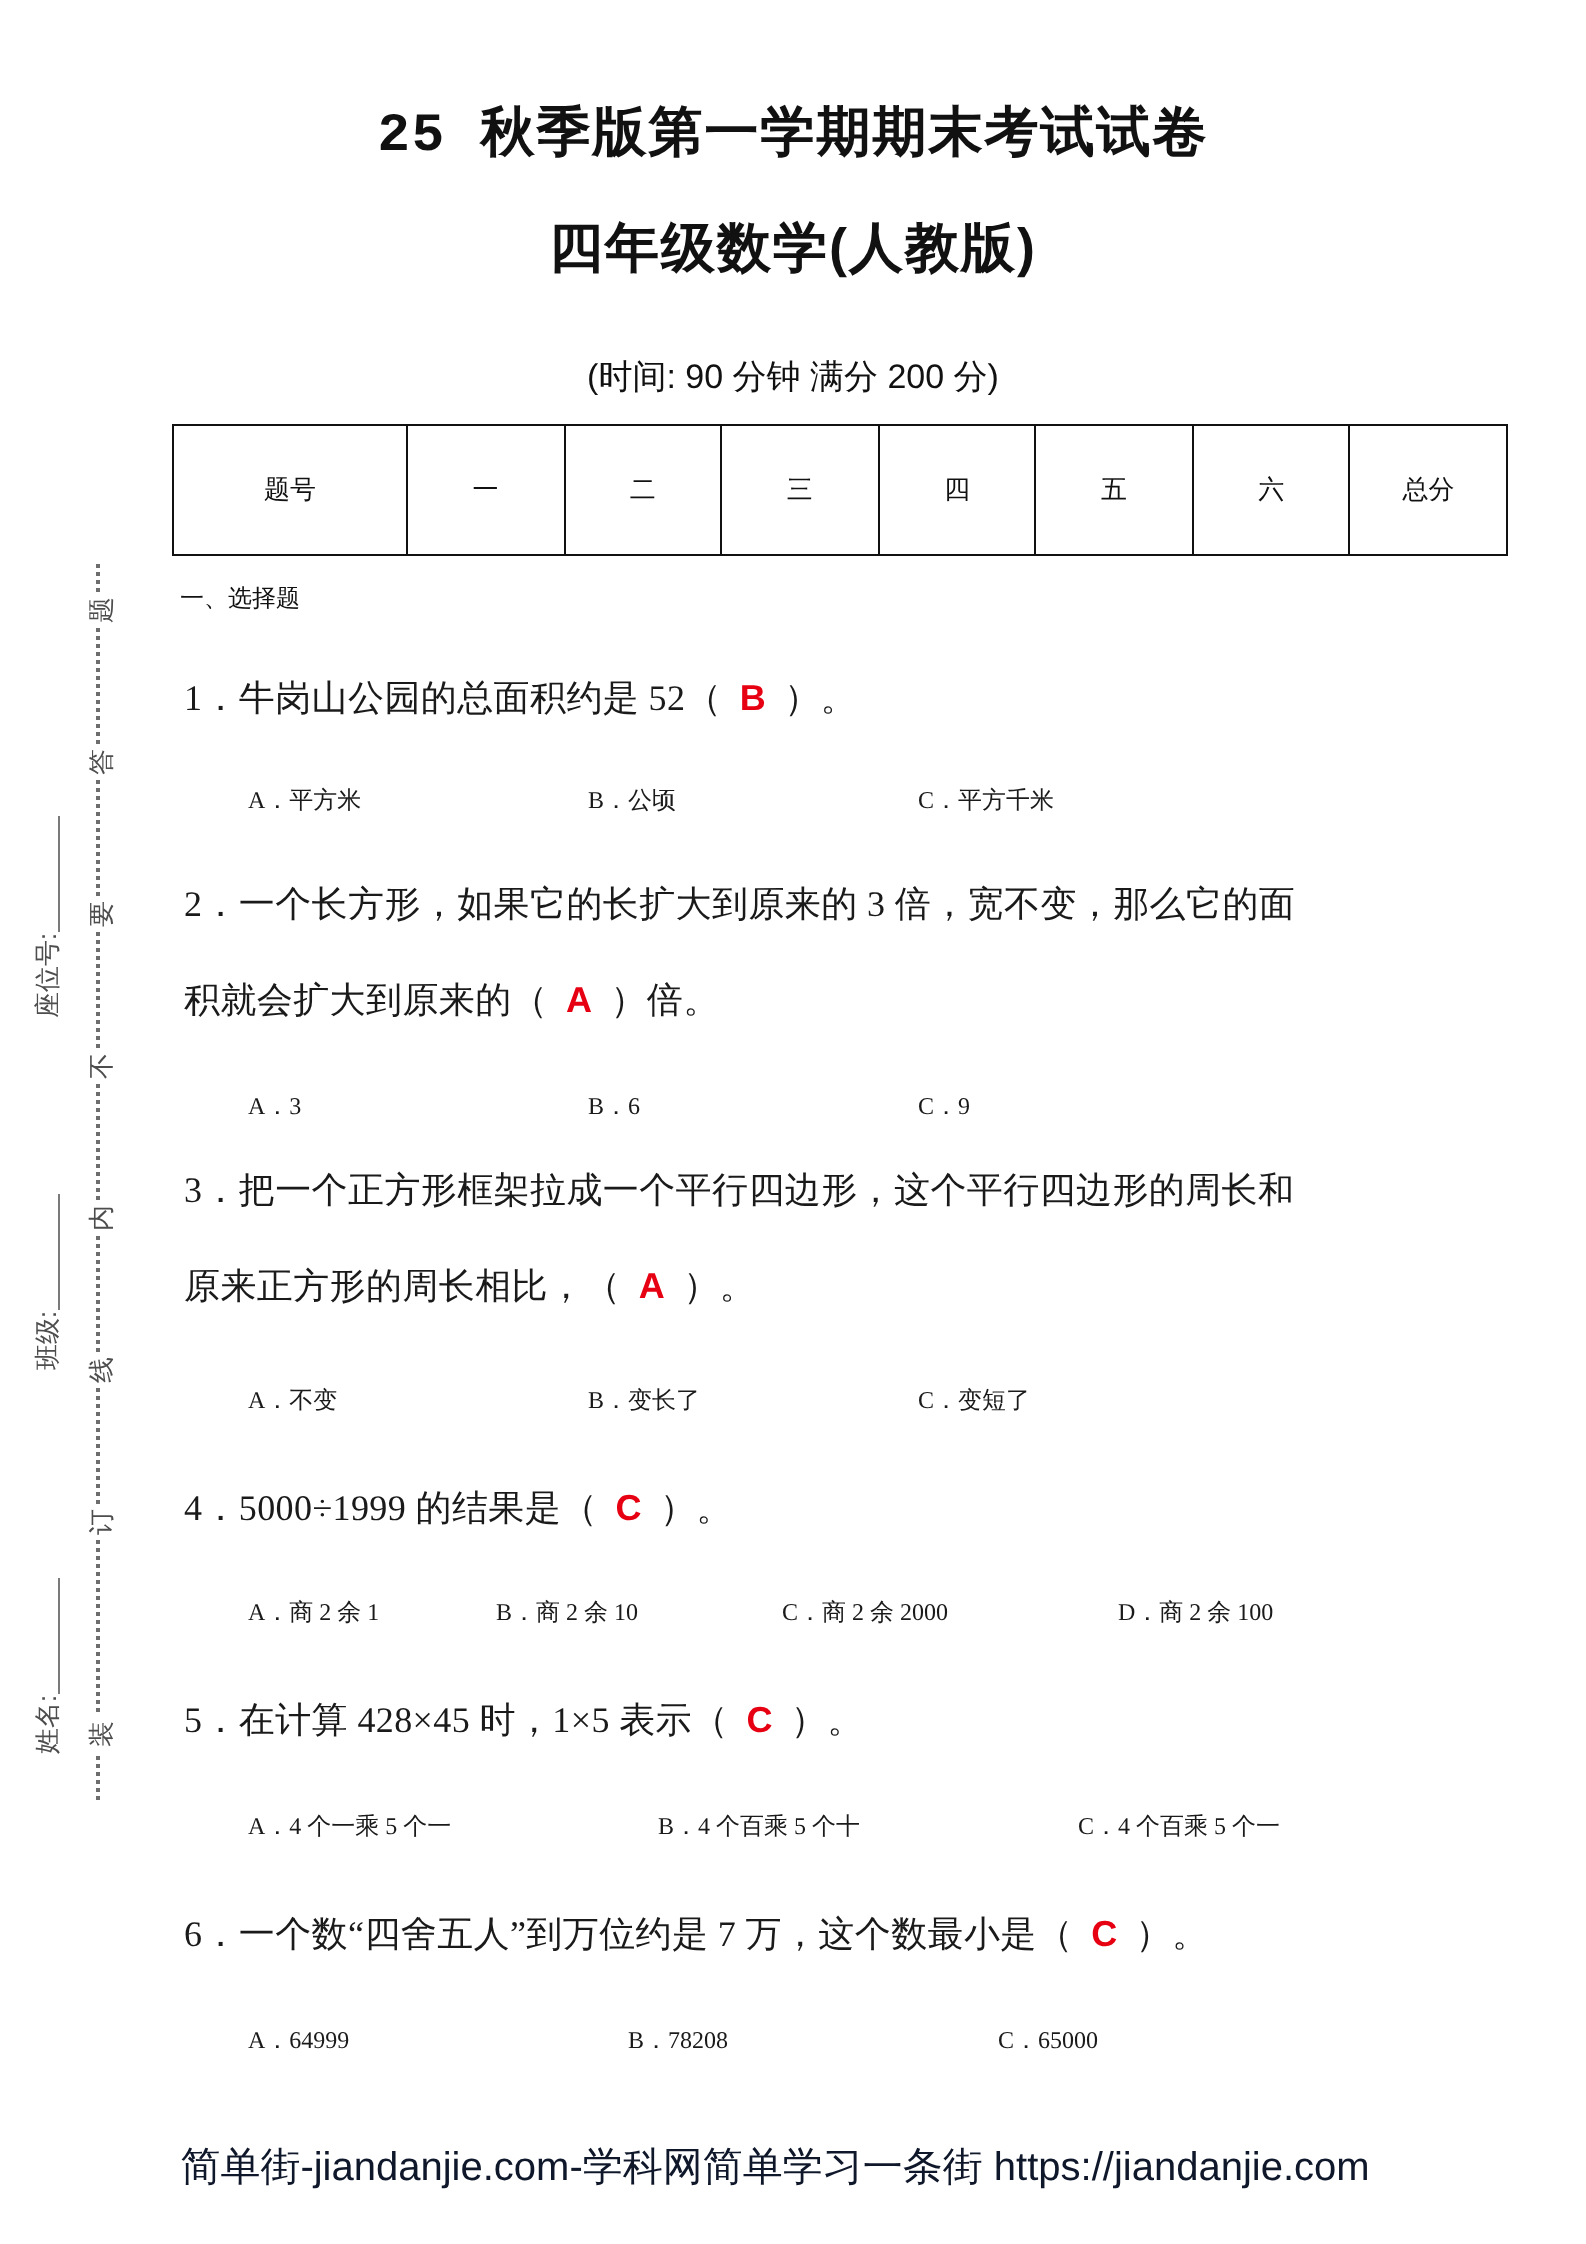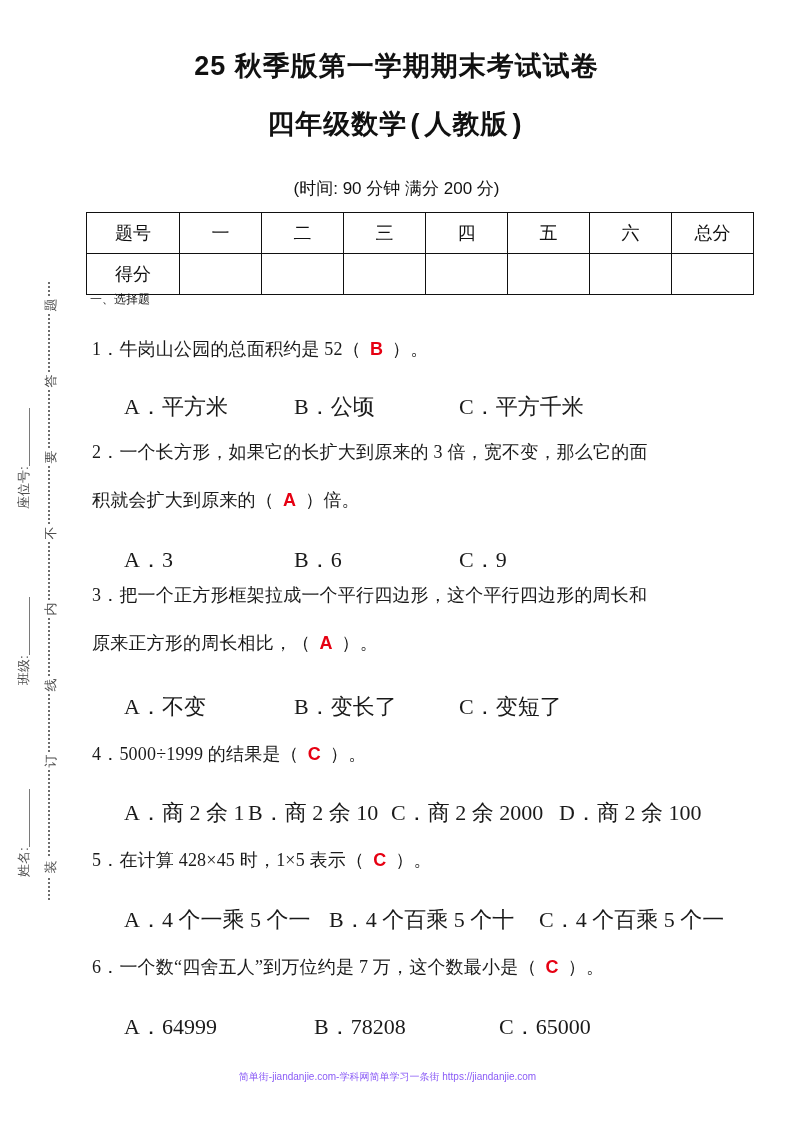--- a/index.html
+++ b/index.html
@@ -15,32 +15,32 @@
     color: #1a1a1a;
     overflow: hidden;
   }
 
   
   .title-main {
     position: absolute;
     left: 0; top: 48px;
     width: 793px;
     text-align: center;
-    font-family: Liberation Sans, sans-serif;
+    font-family: Liberation Mono, monospace;
     font-weight: bold;
     font-size: 27px;
     letter-spacing: 1px;
     color: #111;
   }
   .title-sub {
     position: absolute;
     left: 0; top: 106px;
     width: 793px;
     text-align: center;
-    font-family: Liberation Mono, monospace;
+    font-family: Liberation Sans, sans-serif;
     font-weight: bold;
     font-size: 27px;
     letter-spacing: 1px;
     color: #111;
   }
   .title-note {
     position: absolute;
     left: 0; top: 177px;
     width: 793px;
     text-align: center;
@@ -57,23 +57,23 @@
     width: 668px;
     border-collapse: collapse;
     table-layout: fixed;
   }
   .score-table td {
     border: 1px solid #111;
     height: 32px;
     text-align: center;
     vertical-align: middle;
     font-family: "Liberation Sans", "DejaVu Sans", sans-serif;
-    font-size: 18px;
-    color: #111;
-    padding: 4px;
+    font-size: 13px;
+    color: #111;
+    padding: 16px;
   }
   .score-table td.lbl { width: 84px; }
 
   
   .margin-dots {
     position: absolute;
     left: 48px;
     top: 282px;
     width: 0;
     height: 618px;
@@ -122,43 +122,43 @@
     left: 92px;
     font-size: 18px;
     color: #1a1a1a;
     white-space: nowrap;
     letter-spacing: 0.2px;
   }
   .q-line.cont { left: 92px; }
   .opt-line {
     position: absolute;
     left: 124px;
-    font-size: 22px;
+    font-size: 12px;
     color: #1a1a1a;
     white-space: nowrap;
   }
   .opt-line span.op { display: inline-block; }
   .ans {
     color: #e60012;
     font-family: "Liberation Sans", "DejaVu Sans", sans-serif;
     font-weight: bold;
     font-size: 18px;
     padding: 0 9px;
   }
 
   
   .footer {
     position: absolute;
     left: 0;
     top: 1070px;
     width: 775px;
     text-align: center;
     font-family: "Liberation Sans", "DejaVu Sans", sans-serif;
-    font-size: 10px;
-    color: #8b5cf6;
+    font-size: 20px;
+    color: #0f172a;
   }
 </style>
 </head>
 <body>
 
 <div class="title-main">25 秋季版第一学期期末考试试卷</div>
 <div class="title-sub">四年级数学(人教版)</div>
 <div class="title-note">(时间: 90 分钟 满分 200 分)</div>
 
 <table class="score-table">
@@ -166,30 +166,20 @@
     <tr>
       <td class="lbl">题号</td>
       <td>一</td>
       <td>二</td>
       <td>三</td>
       <td>四</td>
       <td>五</td>
       <td>六</td>
       <td>总分</td>
     </tr>
-    <tr>
-      <td class="lbl">得分</td>
-      <td></td>
-      <td></td>
-      <td></td>
-      <td></td>
-      <td></td>
-      <td></td>
-      <td></td>
-    </tr>
   </tbody>
 </table>
 
 <div class="margin-dots"></div>
 
 <div class="seal-char" style="top:296px">题</div>
 <div class="seal-char" style="top:372px">答</div>
 <div class="seal-char" style="top:448px">要</div>
 <div class="seal-char" style="top:524px">不</div>
 <div class="seal-char" style="top:600px">内</div>

